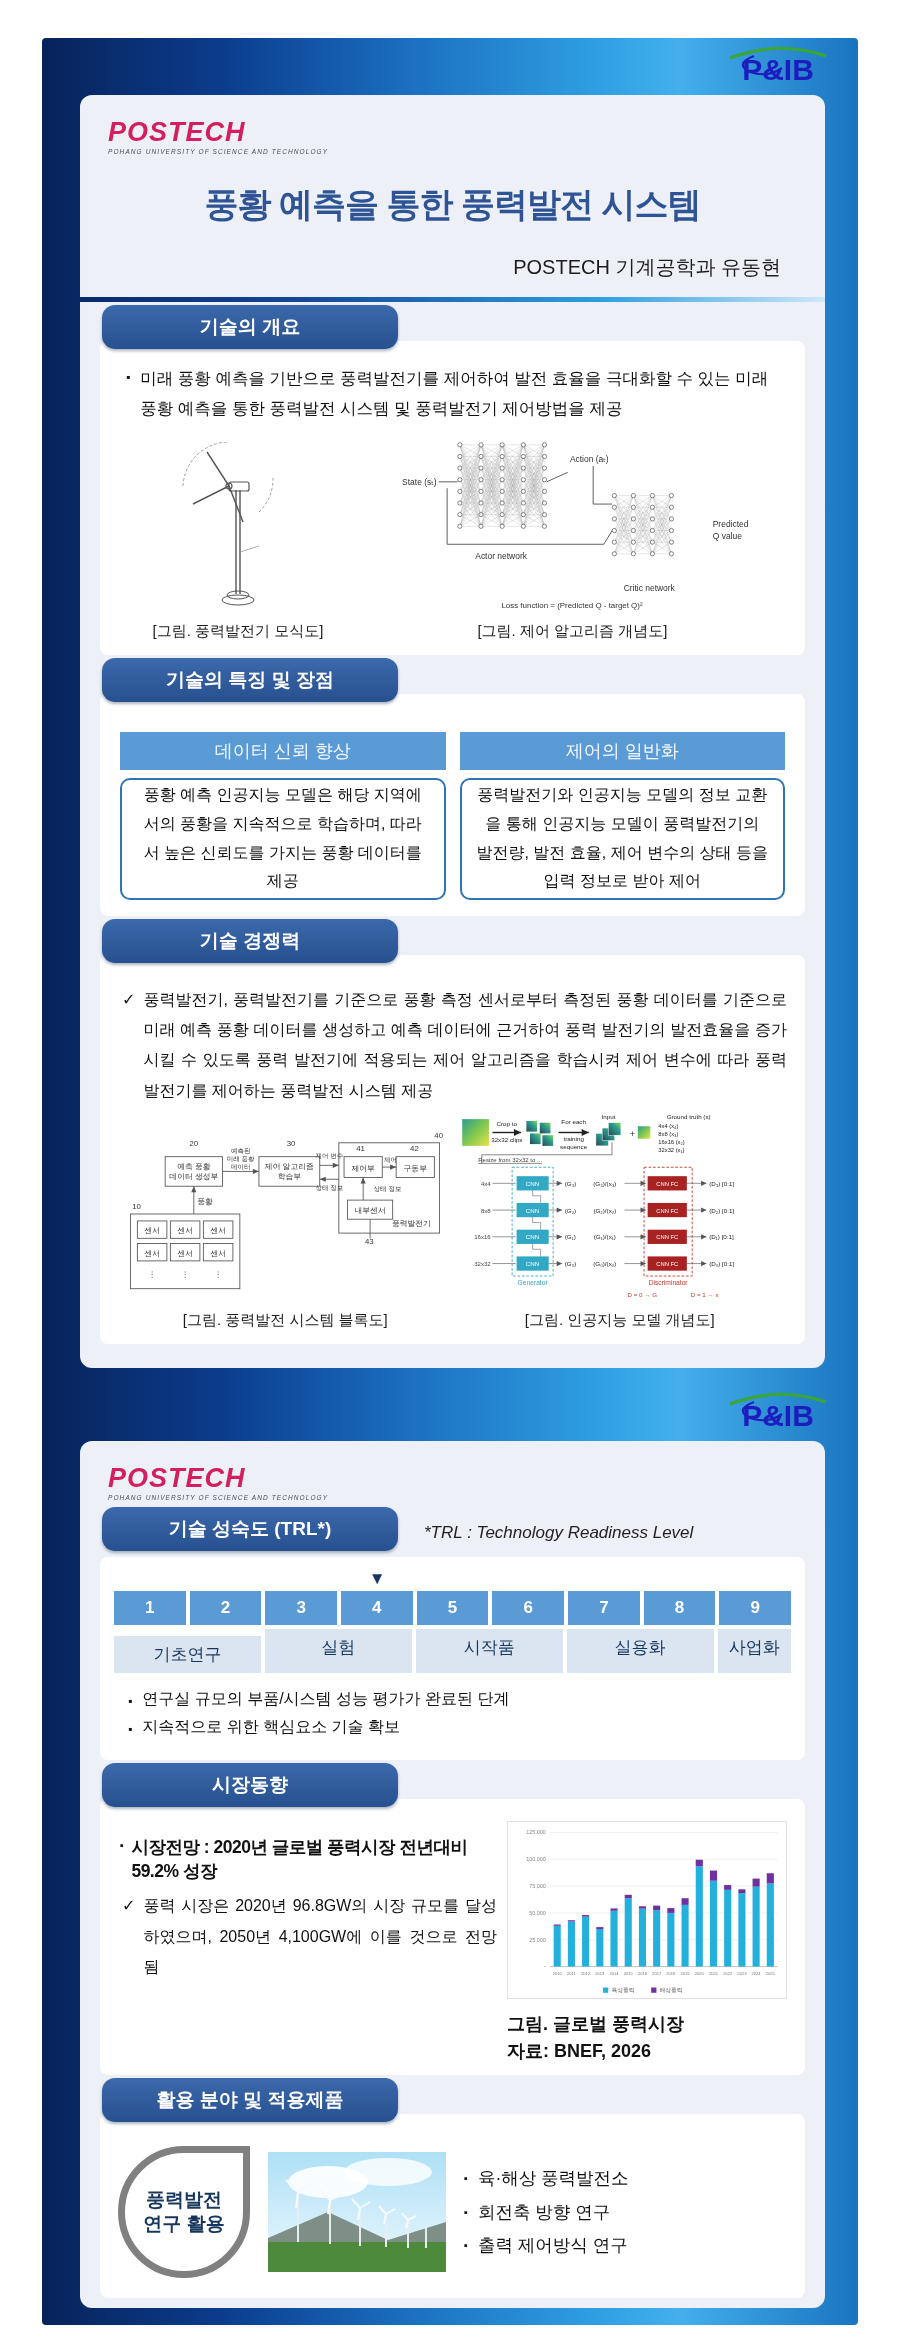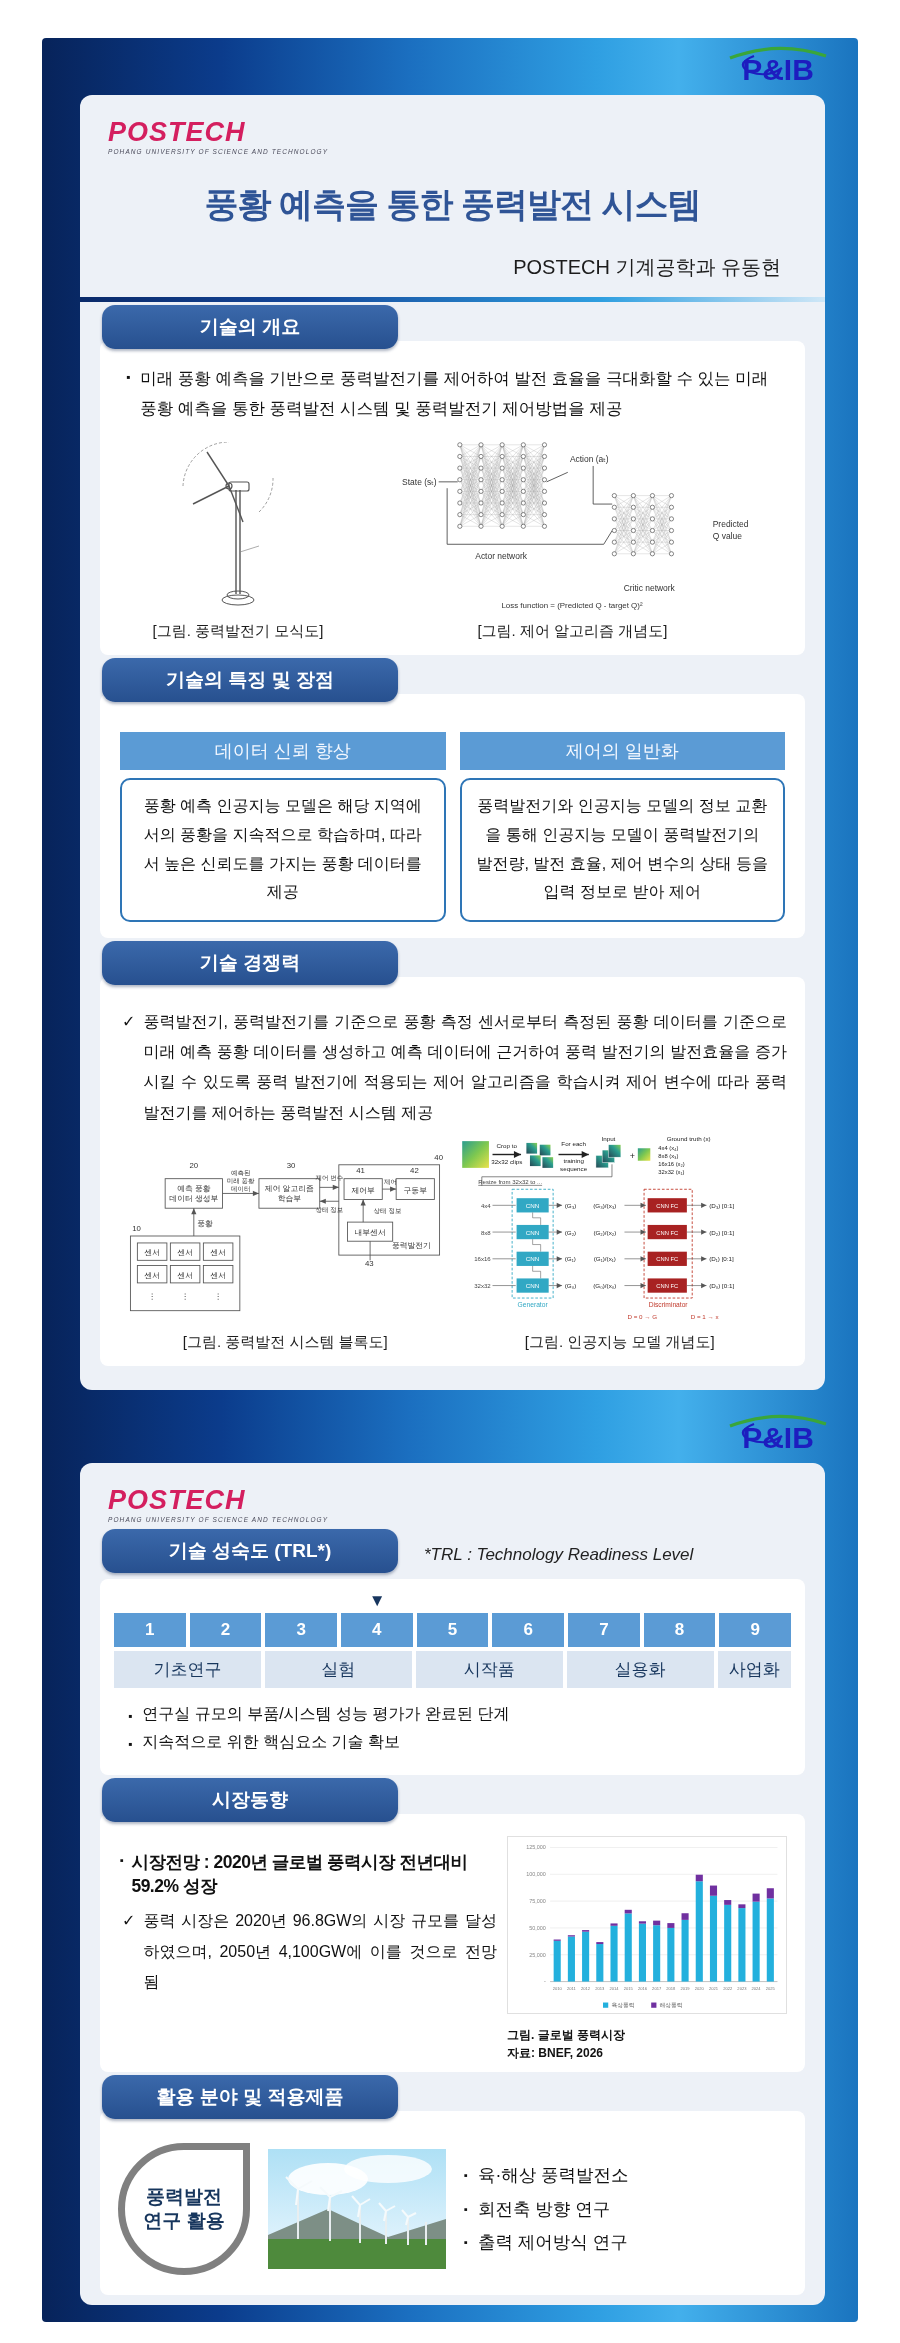--- a/index.html
+++ b/index.html
@@ -26,42 +26,42 @@
   .white-box{background:#fff;border-radius:8px;padding:22px 18px 10px 18px;position:relative;z-index:1;}
   .bullet-line{display:flex;font-size:16.5px;line-height:1.85;color:#111;}
   .bullet-line .mark{margin:0 10px 0 8px;font-size:12px;line-height:2.4;}
   .figs{display:flex;justify-content:space-around;align-items:flex-end;margin-top:6px;}
   .fig{text-align:center;}
   .fig .cap{font-size:15px;color:#1c1c1c;margin:6px 0 4px 0;}
   
   .feat-grid{display:flex;gap:14px;margin:16px 2px 6px 2px;}
   .feat{flex:1;}
   .feat .hd{background:#5b9bd5;color:#f4f8ff;text-align:center;font-size:18px;padding:7px 0;}
-  .feat .bd{border:2px solid #2e75b6;border-radius:10px;background:#fff;margin-top:8px;padding:11px 14px;text-align:center;font-size:16px;line-height:1.8;color:#111;min-height:118px;display:flex;align-items:center;}
+  .feat .bd{border:2px solid #2e75b6;border-radius:10px;background:#fff;margin-top:8px;padding:0 14px;text-align:center;font-size:16px;line-height:1.8;color:#111;min-height:118px;display:flex;align-items:center;}
   
   .trl-head-row{display:flex;align-items:flex-end;gap:26px;}
   .trl-note{font-style:italic;font-size:17px;color:#222;margin-bottom:0px;}
   .trl-wrap{background:#fff;border-radius:8px;padding:10px 14px 14px 14px;margin-top:14px;}
   .trl-marker-row{position:relative;height:20px;margin:2px 0 2px 0;}
   .trl-marker{position:absolute;font-size:17px;color:#17355e;transform:translateX(-50%);}
   .trl-scale,.trl-cats{display:flex;gap:4px;}
   .trl-cell{flex:1;background:#5b9bd5;color:#fff;font-weight:bold;font-size:17px;text-align:center;padding:7px 0;}
   .trl-cat{background:#dbe5f1;color:#17365d;font-size:17px;text-align:center;padding:7px 0;}
   .trl-bullets{margin:14px 0 2px 6px;}
   .trl-bullets .bullet-line{line-height:1.5;font-size:16px;}
   
   .market-box{display:flex;gap:10px;}
   .market-left{flex:1;padding-top:14px;}
   .m-headline{display:flex;font-weight:bold;font-size:17.5px;color:#111;letter-spacing:-0.5px;}
   .m-headline .mark{font-size:11px;margin:4px 8px 0 2px;}
   .check-line{display:flex;font-size:16px;line-height:1.9;color:#111;margin-top:8px;text-align:justify;}
   .check-line .mark{margin:0 8px 0 4px;}
   .market-right{width:280px;}
   .chart-frame{border:1px solid #e0e0e0;background:#fff;}
-  .chart-cap{font-weight:bold;font-size:12px;color:#111;line-height:1.5;margin-top:8px;}
+  .chart-cap{font-weight:bold;font-size:18px;color:#111;line-height:1.5;margin-top:8px;}
   
   .usage-row{display:flex;align-items:center;gap:18px;padding:10px 0;}
   .usage-badge{width:118px;height:118px;flex:none;border:7px solid #808080;border-radius:50% 0 50% 50%;background:#fff;display:flex;flex-direction:column;align-items:center;justify-content:center;color:#17365d;font-weight:bold;font-size:19px;line-height:1.3;text-align:center;}
   .usage-photo{width:178px;height:120px;flex:none;overflow:hidden;}
   .usage-items{list-style:none;margin:0;padding:0;}
   .usage-items li{display:flex;font-size:17.5px;color:#111;line-height:1.9;}
   .usage-items li .mark{font-size:11px;margin:6px 10px 0 0;}
   svg text{font-family:"Liberation Sans","DejaVu Sans",sans-serif;}
 </style>
 </head>
@@ -800,21 +800,21 @@
             <div class="trl-cell">2</div>
             <div class="trl-cell">3</div>
             <div class="trl-cell">4</div>
             <div class="trl-cell">5</div>
             <div class="trl-cell">6</div>
             <div class="trl-cell">7</div>
             <div class="trl-cell">8</div>
             <div class="trl-cell">9</div>
           </div>
         <div class="trl-cats" id="trl-cats" style="margin-top:4px;">
-            <div class="trl-cat" style="flex: 2 1 0%;">기초연구</div>
+            <div class="trl-cat" style="flex: 2 1 0%; margin-top: 7px;">기초연구</div>
             <div class="trl-cat" style="flex: 2 1 0%;">실험</div>
             <div class="trl-cat" style="flex: 2 1 0%;">시작품</div>
             <div class="trl-cat" style="flex: 2 1 0%;">실용화</div>
             <div class="trl-cat" style="flex: 1 1 0%;">사업화</div>
           </div>
         <div class="trl-bullets" id="trl-bullets">
             <div class="bullet-line">
               <span class="mark">▪</span>
               <span>연구실 규모의 부품/시스템 성능 평가가 완료된 단계</span>
             </div>

